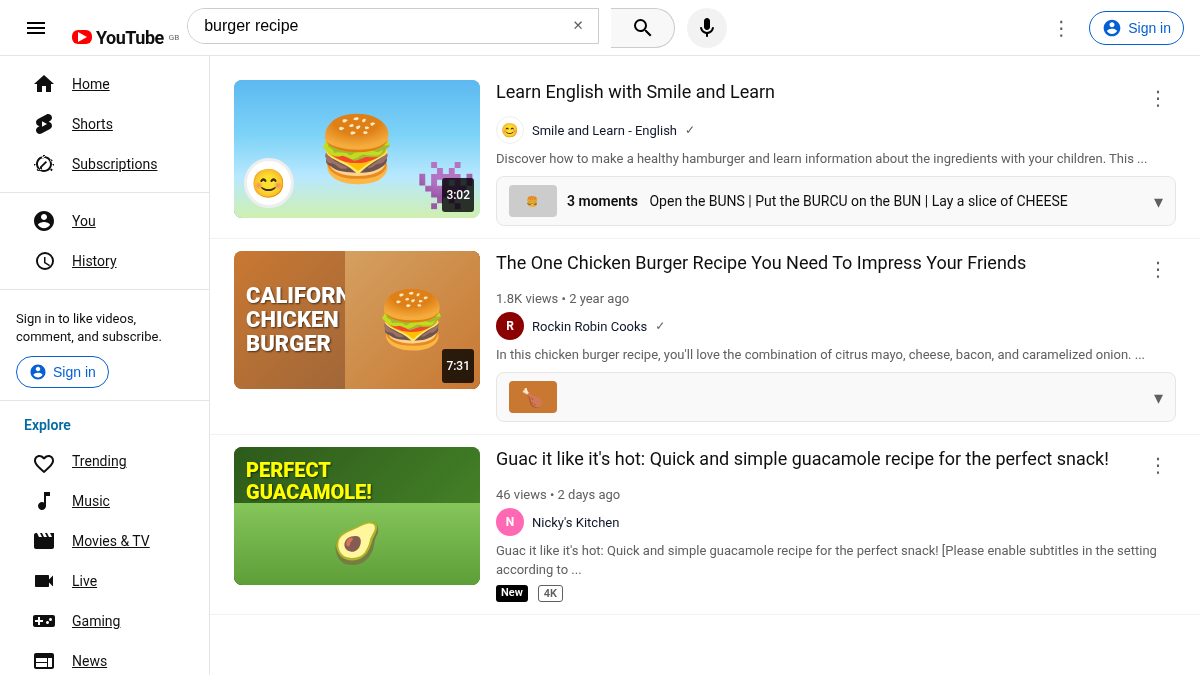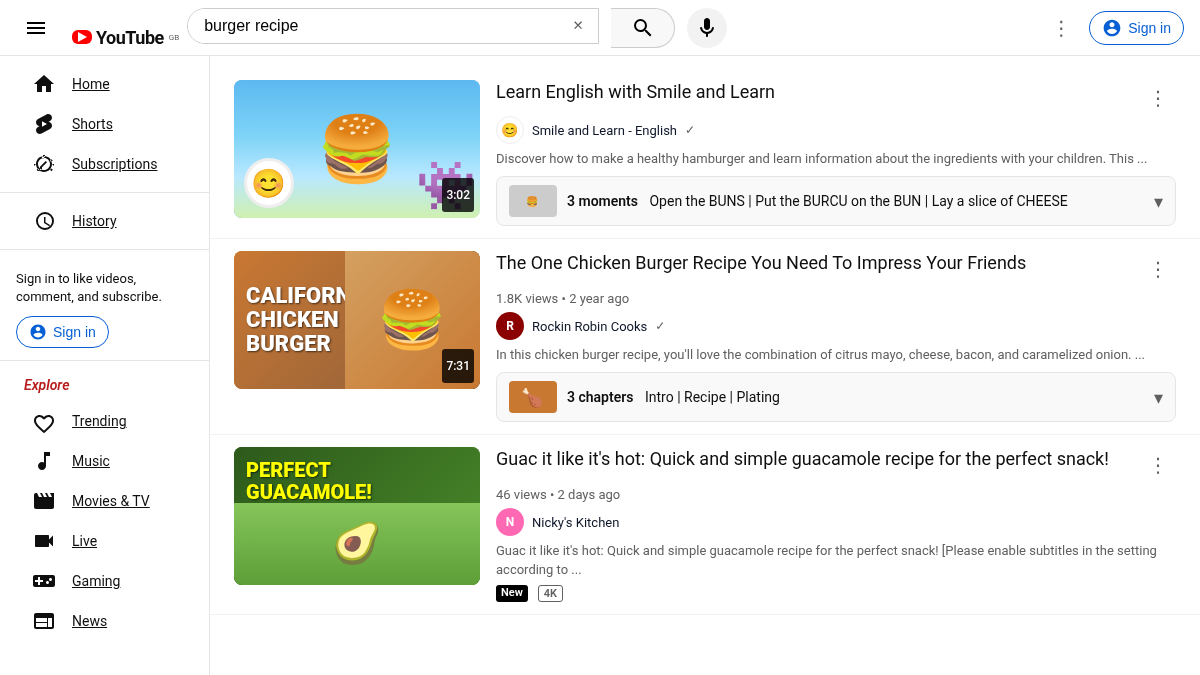--- a/index.html
+++ b/index.html
@@ -27,21 +27,21 @@
     .voice-btn { width: 40px; height: 40px; background: #f2f2f2; border-radius: 50%; border: none; display: flex; align-items: center; justify-content: center; cursor: pointer; }
     .header-right { margin-left: auto; display: flex; align-items: center; gap: 8px; }
     .dots-btn { width: 40px; height: 40px; border-radius: 50%; background: none; border: none; display: flex; align-items: center; justify-content: center; cursor: pointer; font-size: 20px; color: #606060; }
     .sign-in-btn { display: flex; align-items: center; gap: 6px; border: 1px solid #065fd4; border-radius: 20px; padding: 6px 12px; color: #065fd4; cursor: pointer; background: none; font-size: 14px; font-weight: 500; }
 
     
     .sidebar-item { display: flex; align-items: center; gap: 16px; padding: 8px 24px; cursor: pointer; border-radius: 10px; margin: 0 8px; }
     .sidebar-icon { width: 24px; height: 24px; display: flex; align-items: center; justify-content: center; font-size: 18px; color: #0f0f0f; flex-shrink: 0; }
     .sidebar-label { font-size: 14px; font-weight: 400; text-decoration: underline; }
     .sidebar-divider { border: none; border-top: 1px solid #e5e5e5; margin: 8px 0; }
-    .sidebar-section-header { padding: 8px 24px; font-size: 14px; font-weight: 600; color: #b91c1c; font-style: italic; }
+    .sidebar-section-header { padding: 8px 24px; font-size: 14px; font-weight: 600; color: #0369a1; }
     .sign-in-box { padding: 12px 16px; border-bottom: 1px solid #e5e5e5; margin-bottom: 8px; }
     .sign-in-text { font-size: 13px; color: #0f0f0f; margin-bottom: 10px; line-height: 1.4; }
     .sign-in-box-btn { display: flex; align-items: center; gap: 6px; border: 1px solid #065fd4; border-radius: 20px; padding: 6px 12px; color: #065fd4; cursor: pointer; background: none; font-size: 14px; font-weight: 500; width: fit-content; }
 
     
     .results-list { padding: 12px 0; }
     .result-item { display: flex; gap: 16px; padding: 12px 24px; border-bottom: 1px solid #f2f2f2; }
     .thumbnail-wrap { position: relative; flex-shrink: 0; width: 246px; height: 138px; border-radius: 8px; overflow: hidden; cursor: pointer; background: #000; }
     .duration-badge { position: absolute; bottom: 6px; right: 6px; background: rgba(0,0,0,0.8); color: #fff; font-size: 12px; padding: 10px 4px; border-radius: 3px; font-weight: 500; }
     .result-info { flex: 1; min-width: 0; }
@@ -156,20 +156,28 @@
             </svg>
         </div>
         <span class="sidebar-label">Subscriptions</span>
       </div>
 
       <hr class="sidebar-divider">
 
       <div class="sidebar-item">
         <div class="sidebar-icon">
           <svg class="icon-svg" viewBox="0 0 24 24">
+              <path d="M12 2C6.48 2 2 6.48 2 12s4.48 10 10 10 10-4.48 10-10S17.52 2 12 2zm0 3c1.66 0 3 1.34 3 3s-1.34 3-3 3-3-1.34-3-3 1.34-3 3-3zm0 14.2c-2.5 0-4.71-1.28-6-3.22.03-1.99 4-3.08 6-3.08 1.99 0 5.97 1.09 6 3.08-1.29 1.94-3.5 3.22-6 3.22z"></path>
+            </svg>
+        </div>
+        <span class="sidebar-label">You</span>
+      </div>
+      <div class="sidebar-item">
+        <div class="sidebar-icon">
+          <svg class="icon-svg" viewBox="0 0 24 24">
               <path d="M13 3a9 9 0 1 0 0 18A9 9 0 0 0 13 3zm0 16c-3.86 0-7-3.14-7-7s3.14-7 7-7 7 3.14 7 7-3.14 7-7 7zm.5-11H12v6l5.25 3.15.75-1.23-4.5-2.67V8z"></path>
             </svg>
         </div>
         <span class="sidebar-label">History</span>
       </div>
 
       <hr class="sidebar-divider">
 
       <div class="sign-in-box">
         <p class="sign-in-text">Sign in to like videos, comment, and subscribe.</p>
@@ -298,25 +306,20 @@
               <span>2 year ago</span>
             </div>
             <div class="channel-row">
               <div style="width:28px;height:28px;border-radius:50%;background:#8b0000;display:flex;align-items:center;justify-content:center;color:#fff;font-size:12px;font-weight:700;flex-shrink:0;">R</div>
               <span class="channel-name">Rockin Robin Cooks</span>
               <span class="verified-badge">✓</span>
             </div>
             <p class="result-desc">In this chicken burger recipe, you'll love the combination of citrus mayo, cheese, bacon, and caramelized onion. ...</p>
             <div class="chapters-box">
               <div style="width:48px;height:32px;border-radius:4px;background:#c97832;margin-right:10px;flex-shrink:0;display:flex;align-items:center;justify-content:center;font-size:18px;">🍗</div>
-              <span>
-                <span style="font-weight:600;">3 chapters</span>
-                <span class="chapters-pipe">  </span>
-                <span>Intro | Recipe | Plating</span>
-              </span>
               <span class="chapters-chevron">▾</span>
             </div>
           </div>
         </div>
 
         <div class="result-item">
           <div class="thumbnail-wrap thumb-3">
             <div style="width:100%;height:100%;position:relative;background:linear-gradient(135deg,#2d5a1b,#4a8a2a);">
               <div style="position:absolute;inset:0;display:flex;flex-direction:column;align-items:flex-start;justify-content:flex-start;padding:12px;">
                 <div style="color:#ffff00;font-size:20px;font-weight:900;line-height:1.1;text-shadow:1px 1px 2px rgba(0,0,0,0.6);">PERFECT<br>GUACAMOLE!</div>

